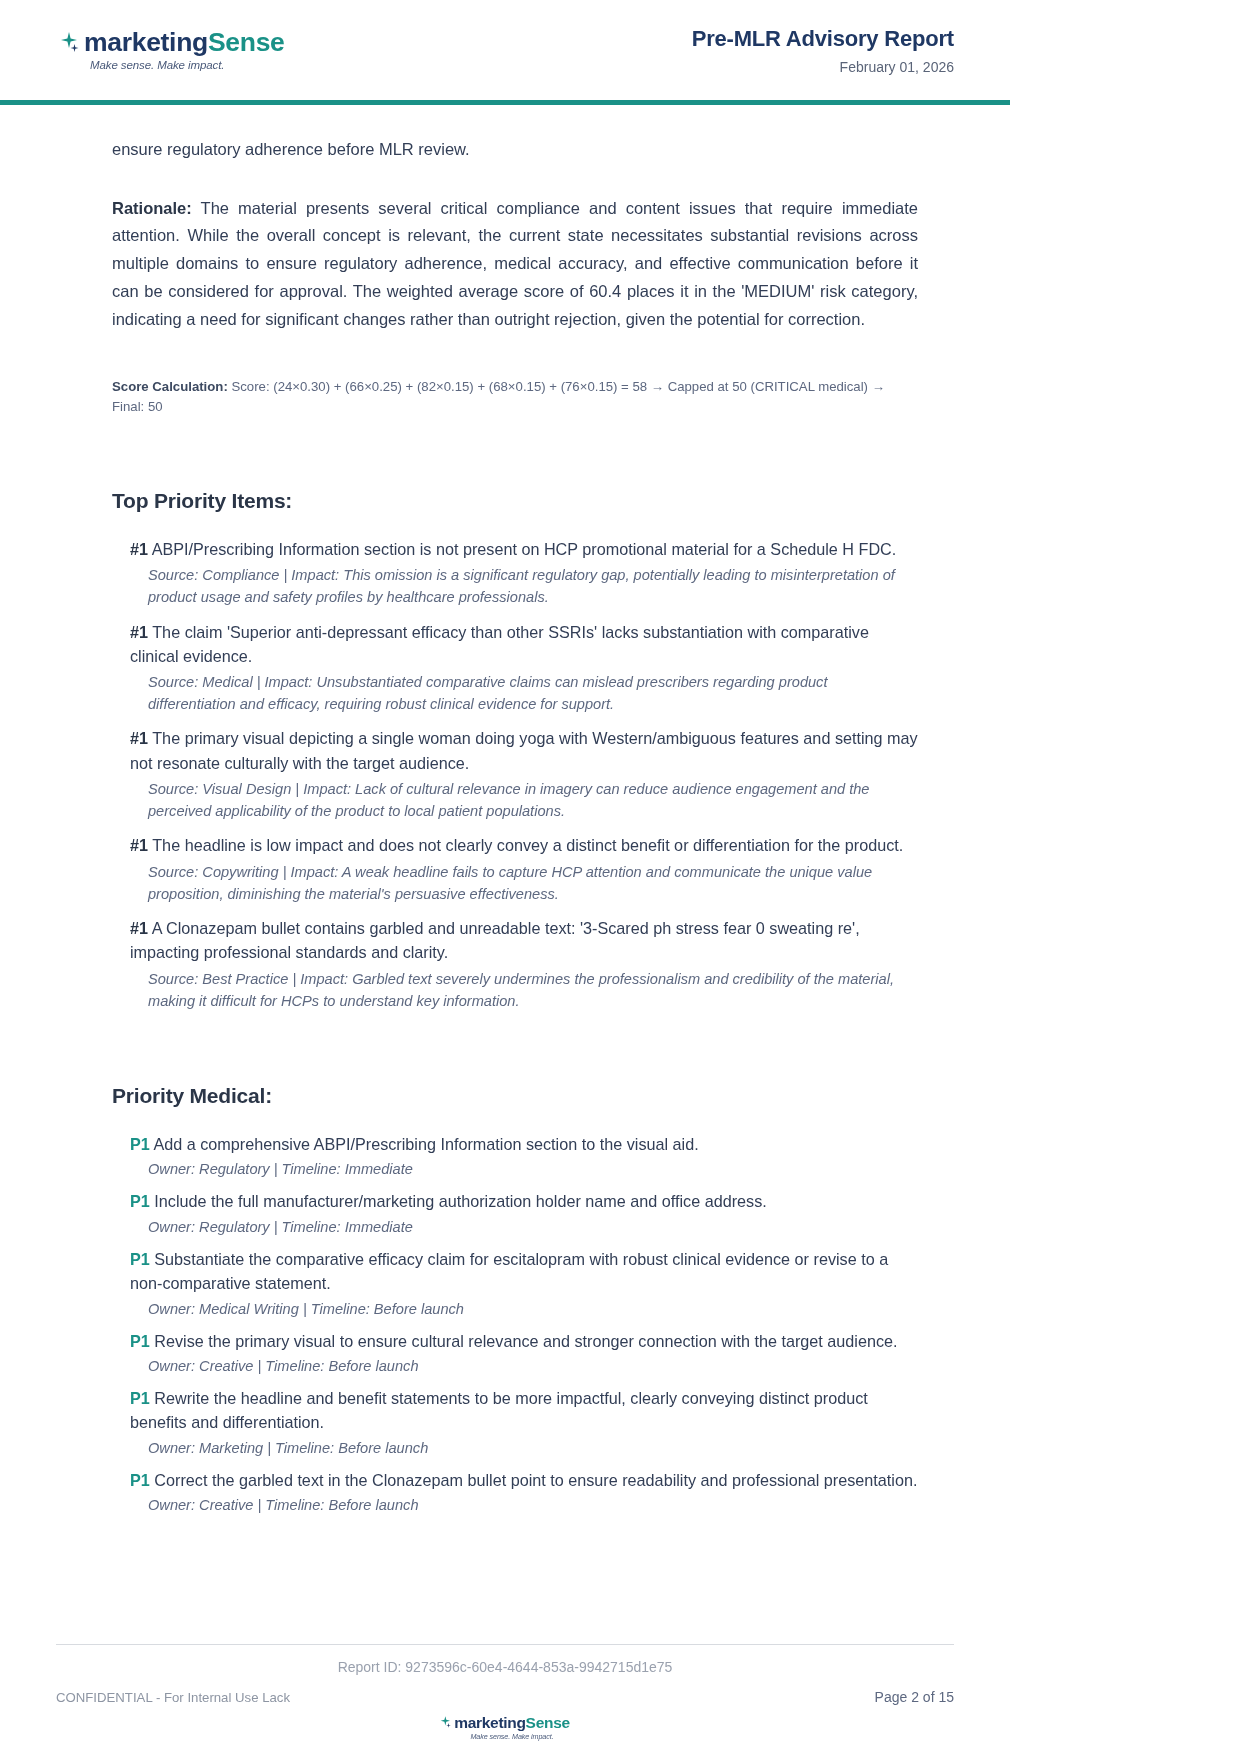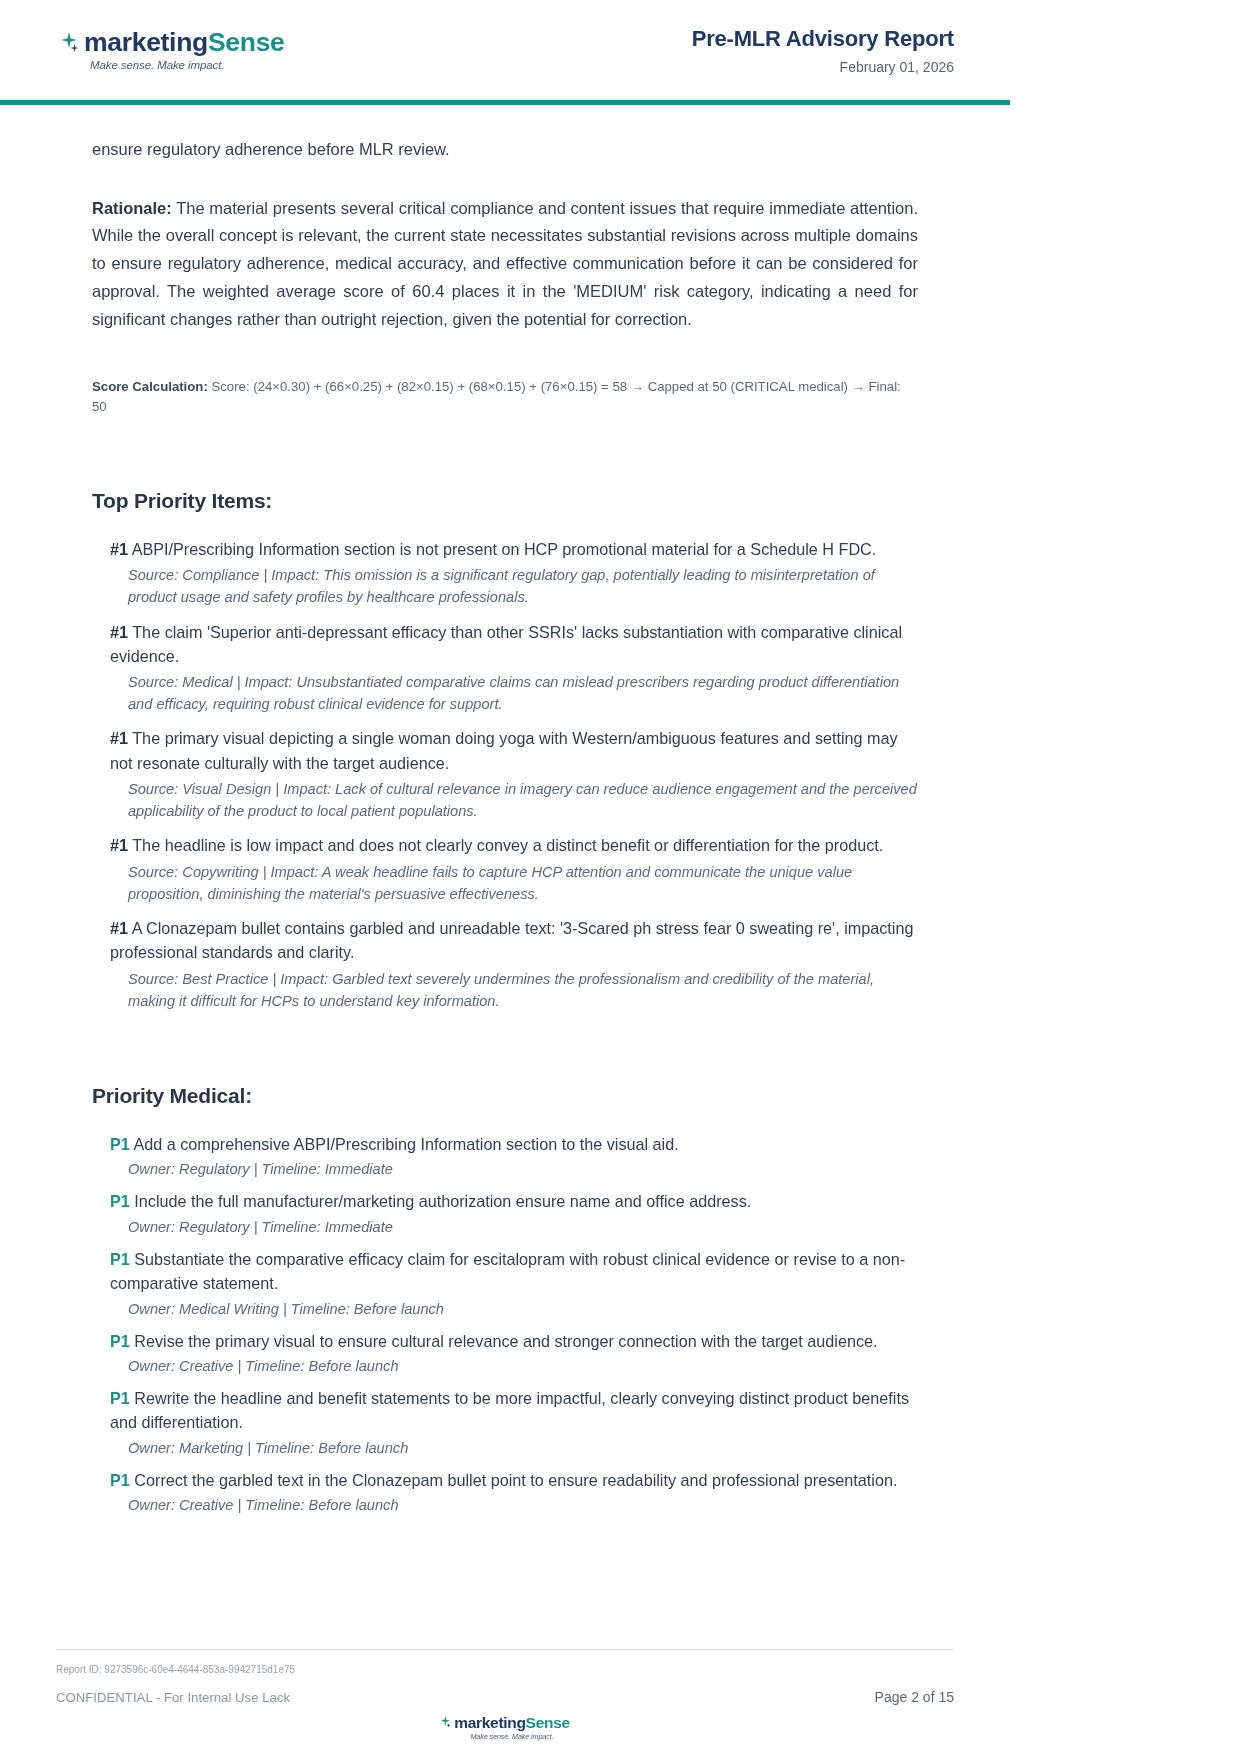--- a/index.html
+++ b/index.html
@@ -85,20 +85,21 @@
     height: 5px;
     background: #1a9187;
     width: 100%;
   }
 
   
   .content {
     padding: 5px 92px;
     padding-top: 31px;
     color: #323e56;
+    margin-left: 20px;
   }
 
   p.body-text {
     font-size: 16.5px;
     line-height: 1.68;
     color: #323e56;
     text-align: justify;
   }
 
   .spacer-lg { height: 31px; }
@@ -161,21 +162,22 @@
     right: 0;
     bottom: 0;
     padding: 0 56px 14px 56px;
   }
   .footer-rule {
     height: 1px;
     background: #d8dbe0;
     margin-bottom: 14px;
   }
   .footer-reportid {
-    font-size: 10px;
+    text-align: center;
+    font-size: 14px;
     color: #9aa1ae;
     margin-bottom: 14px;
   }
   .footer-row {
     display: flex;
     justify-content: space-between;
     align-items: baseline;
     font-size: 13.2px;
     color: #8d95a3;
   }
@@ -257,21 +259,21 @@
     </div>
 
     <div class="section-priority-actions">
       <h2 class="section-heading">Priority Medical:</h2>
 
       <div class="actions-list">
 
         <div class="item-row"><span class="item-prio">P1</span> <span>Add a comprehensive ABPI/Prescribing Information section to the visual aid.</span></div>
         <div class="item-meta">Owner: Regulatory | Timeline: Immediate</div>
 
-        <div class="item-row"><span class="item-prio">P1</span> <span>Include the full manufacturer/marketing authorization ensure name and office address.</span></div>
+        <div class="item-row"><span class="item-prio">P1</span> <span>Include the full manufacturer/marketing authorization holder name and office address.</span></div>
         <div class="item-meta">Owner: Regulatory | Timeline: Immediate</div>
 
         <div class="item-row"><span class="item-prio">P1</span> <span>Substantiate the comparative efficacy claim for escitalopram with robust clinical evidence or revise to a non-comparative statement.</span></div>
         <div class="item-meta">Owner: Medical Writing | Timeline: Before launch</div>
 
         <div class="item-row"><span class="item-prio">P1</span> <span>Revise the primary visual to ensure cultural relevance and stronger connection with the target audience.</span></div>
         <div class="item-meta">Owner: Creative | Timeline: Before launch</div>
 
         <div class="item-row"><span class="item-prio">P1</span> <span>Rewrite the headline and benefit statements to be more impactful, clearly conveying distinct product benefits and differentiation.</span></div>
         <div class="item-meta">Owner: Marketing | Timeline: Before launch</div>

